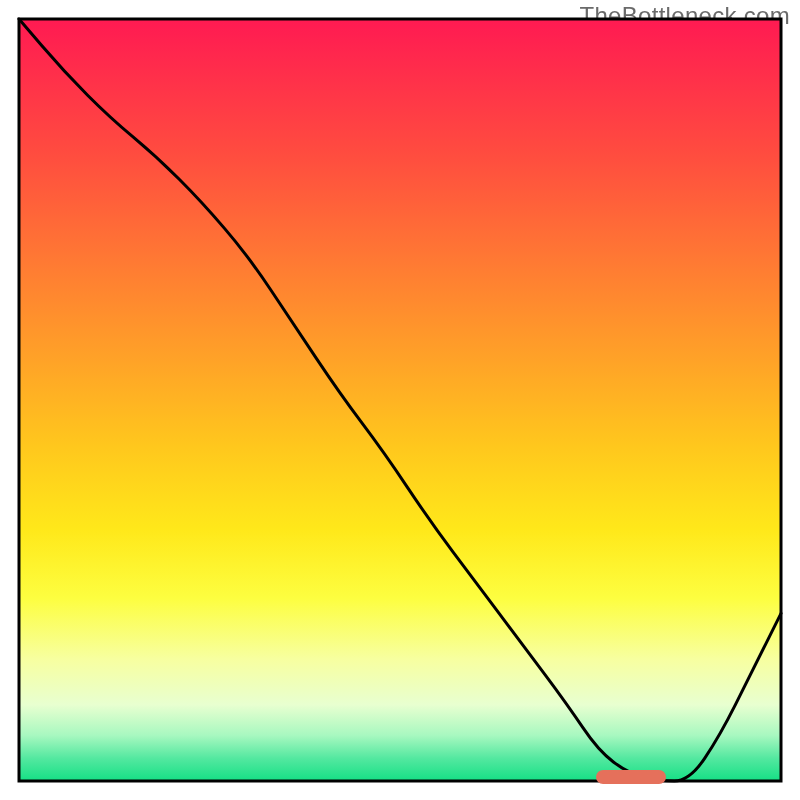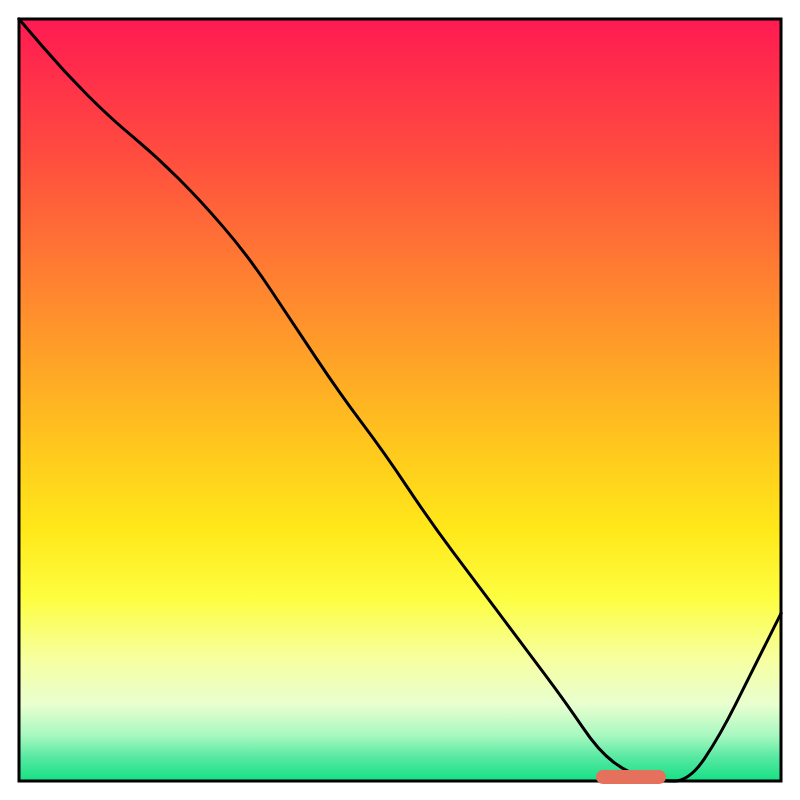--- a/index.html
+++ b/index.html
@@ -60,20 +60,21 @@
     height: 14px;
     border-radius: 8px;
     background: #e5705b;
   }
 </style>
 </head>
 <body>
 
 <div class="wrap">
 
+  <div class="watermark">TheBottleneck.com</div>
 
   <div class="plot"></div>
 
   <svg class="lines" viewBox="0 0 800 800" preserveAspectRatio="none">
     <rect x="19" y="19" width="762" height="762" fill="none" stroke="#000000" stroke-width="3"></rect>
     <path id="curve-path" fill="none" stroke="#000000" stroke-width="3" stroke-linejoin="round" stroke-linecap="round" d="M 19.0 19.0 Q 19.0 19.0 41.9 45.7 Q 64.7 72.3 87.6 95.2 Q 110.4 118.1 133.3 137.1 Q 156.2 156.2 179.0 179.0 Q 201.9 201.9 224.7 228.6 Q 247.6 255.2 270.5 289.5 Q 293.3 323.8 316.2 358.1 Q 339.0 392.4 361.9 422.9 Q 384.8 453.3 407.6 487.6 Q 430.5 521.9 453.3 552.4 Q 476.2 582.9 499.1 613.4 Q 521.9 643.8 544.8 674.3 Q 567.6 704.8 582.9 727.7 Q 598.1 750.5 613.4 762.0 Q 628.6 773.4 643.8 777.2 Q 659.1 781.0 674.3 781.0 Q 689.6 781.0 704.8 758.1 Q 720.0 735.3 735.3 704.8 Q 750.5 674.3 765.8 643.8 L 781.0 613.4"></path>
   </svg>
 
   <div class="marker" id="marker" style="left: 596px; top: 770px; width: 70px; height: 14px;"></div>
 

